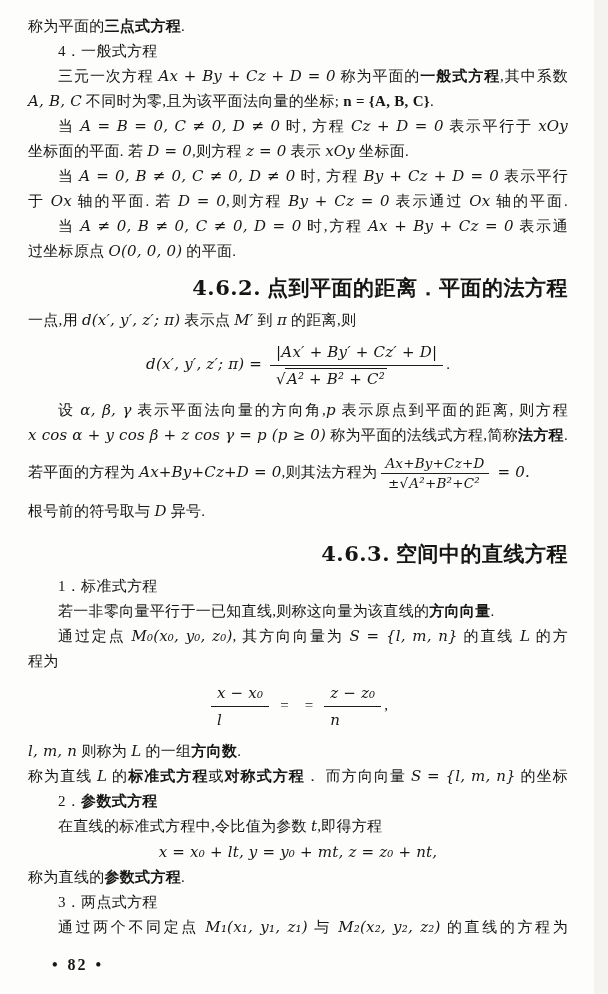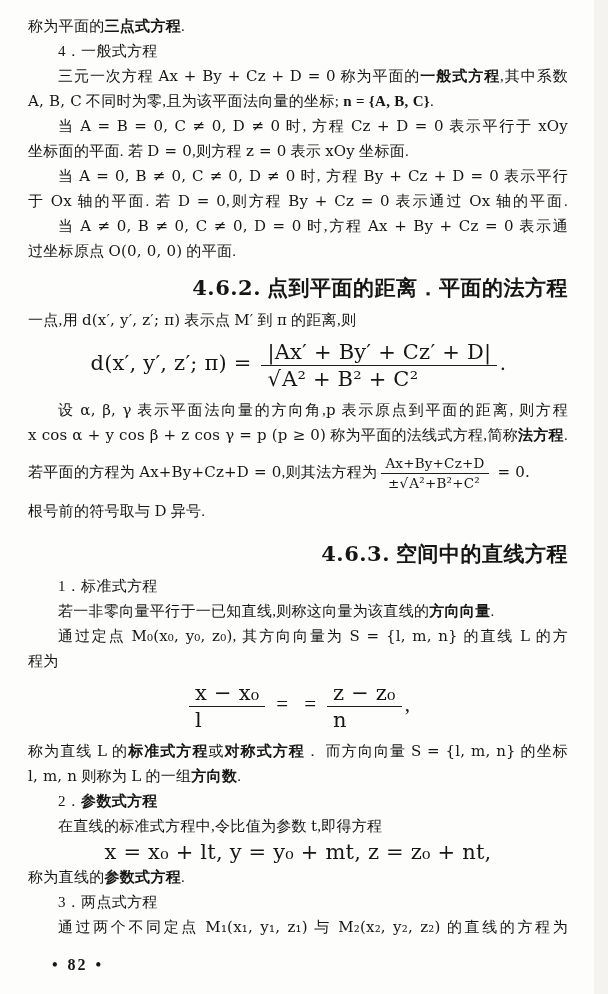--- a/index.html
+++ b/index.html
@@ -14,32 +14,32 @@
     background:#fdfdfb;color:#161616;
     padding:14px 26px 0 28px;
   }
   .ln{
     margin:0;padding:0;
     font-size:15px;line-height:25px;
     letter-spacing:.3px;
   }
   .ind{text-indent:2em;}
   .fill{text-align:justify;text-align-last:justify;}
-  .m{font-family:"DejaVu Serif","Liberation Serif",serif;letter-spacing:.2px;}
+  .m{font-style:italic;font-family:"DejaVu Serif","Liberation Serif",serif;letter-spacing:.2px;}
   .b{font-weight:bold;}
   .mb{font-weight:bold;}
   .heading{
     margin:10px 0 6px 0;
     font-size:21px;line-height:28px;
     font-weight:700;letter-spacing:.5px;text-align:right;
   }
   .heading .hnum{font-family:"DejaVu Serif",serif;margin-right:6px;}
   .formula{
     text-align:center;
-    font-size:21px;line-height:22px;
+    font-size:15px;line-height:22px;
     margin:8px 0 8px 0;
   }
   .frac{display:inline-block;vertical-align:middle;text-align:left;margin:0 3px;}
   .frac .num{display:block;border-bottom:1.4px solid #1c1c1c;padding:0 6px 2px 6px;}
   .frac .den{display:block;padding:2px 6px 0 6px;}
   .radicand{border-top:1.4px solid #1c1c1c;padding:1px 2px 0 2px;}
   .sqrtsign{margin-right:-1px;}
   .eq{margin:0 8px;font-style:normal;}
   .inline-frac{display:inline-block;vertical-align:middle;text-align:center;font-size:13.5px;line-height:17px;margin:7px 4px;}
   .inline-frac .num{display:block;border-bottom:1.3px solid #1c1c1c;padding:0 4px 1px 4px;}
@@ -97,23 +97,23 @@
   <p class="ln ind"><span>1．标准式方程</span></p>
 
   <p class="ln ind"><span>若一非零向量平行于一已知直线,则称这向量为该直线的</span><span class="b">方向向量</span><span>.</span></p>
 
   <p class="ln ind fill"><span>通过定点 </span><span class="m">M₀(x₀, y₀, z₀)</span><span>, 其方向向量为 </span><span class="m">S = {l, m, n}</span><span> 的直线 </span><span class="m">L</span><span> 的方</span></p>
 
   <p class="ln"><span>程为</span></p>
 
   <div class="formula"><span class="frac"><span class="num m">x − x₀</span><span class="den m">l</span></span><span class="eq">=</span><span class="eq">=</span><span class="frac"><span class="num m">z − z₀</span><span class="den m">n</span></span><span>,</span></div>
 
+  <p class="ln"><span class="m">l, m, n</span><span> 则称为 </span><span class="m">L</span><span> 的一组</span><span class="b">方向数</span><span>.</span></p>
+
   <p class="ln fill"><span>称为直线 </span><span class="m">L</span><span> 的</span><span class="b">标准式方程</span><span>或</span><span class="b">对称式方程</span><span>． 而方向向量 </span><span class="m">S = {l, m, n}</span><span> 的坐标</span></p>
-
-  <p class="ln"><span class="m">l, m, n</span><span> 则称为 </span><span class="m">L</span><span> 的一组</span><span class="b">方向数</span><span>.</span></p>
 
   <p class="ln ind"><span>2．</span><span class="b">参数式方程</span></p>
 
   <p class="ln ind"><span>在直线的标准式方程中,令比值为参数 </span><span class="m">t</span><span>,即得方程</span></p>
 
   <div class="formula" style="margin:2px 0 2px 0;"><span class="m">x = x₀ + lt,   y = y₀ + mt,   z = z₀ + nt,</span></div>
 
   <p class="ln"><span>称为直线的</span><span class="b">参数式方程</span><span>.</span></p>
 
   <p class="ln ind"><span>3．两点式方程</span></p>

